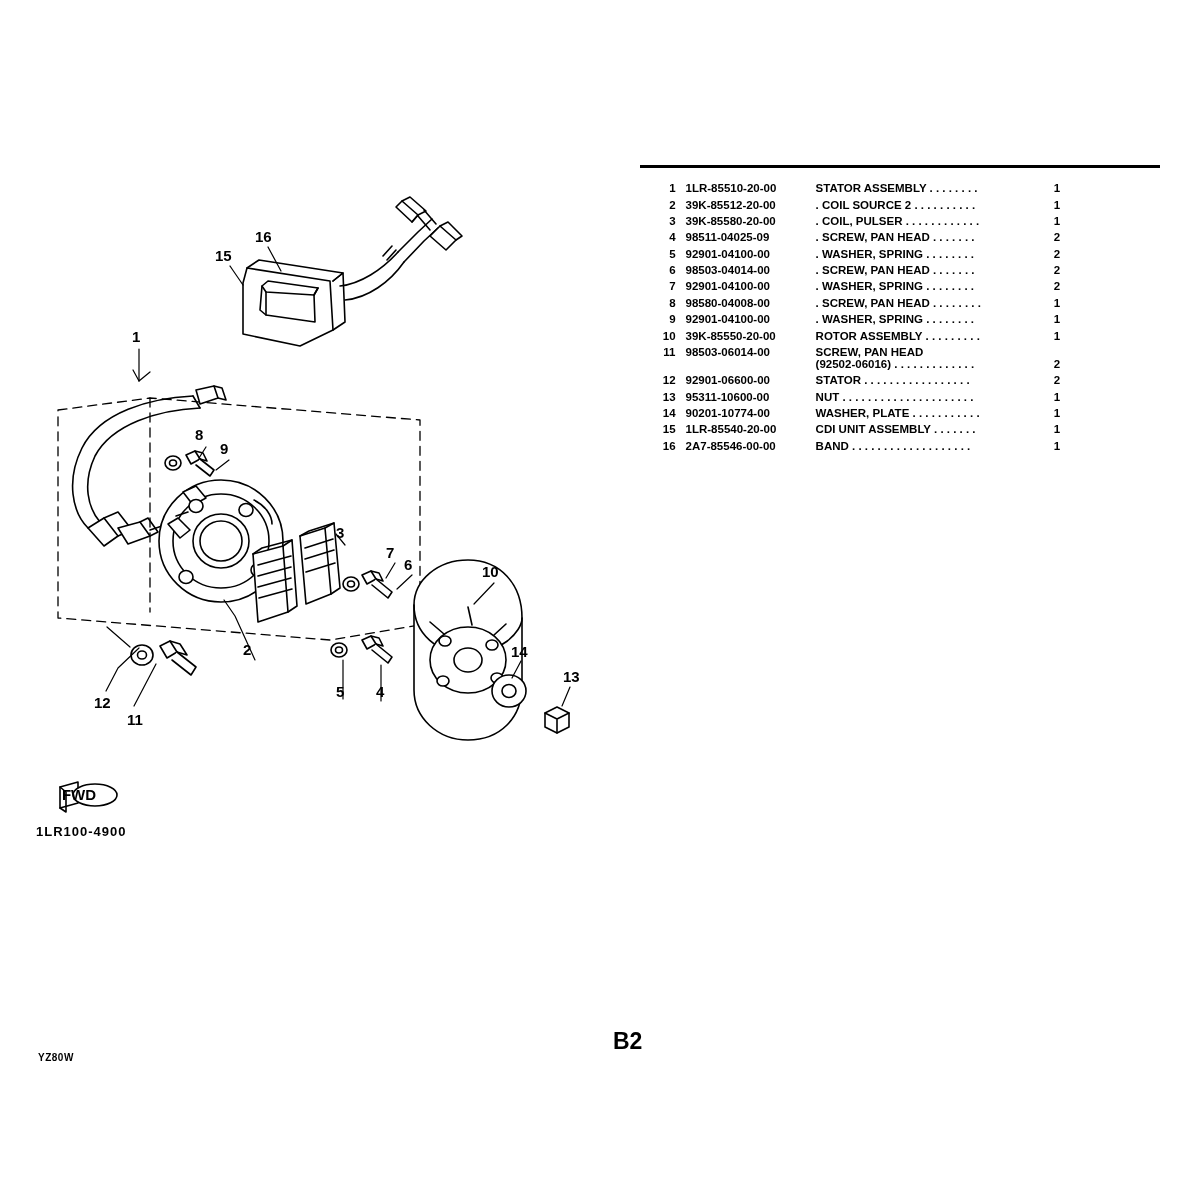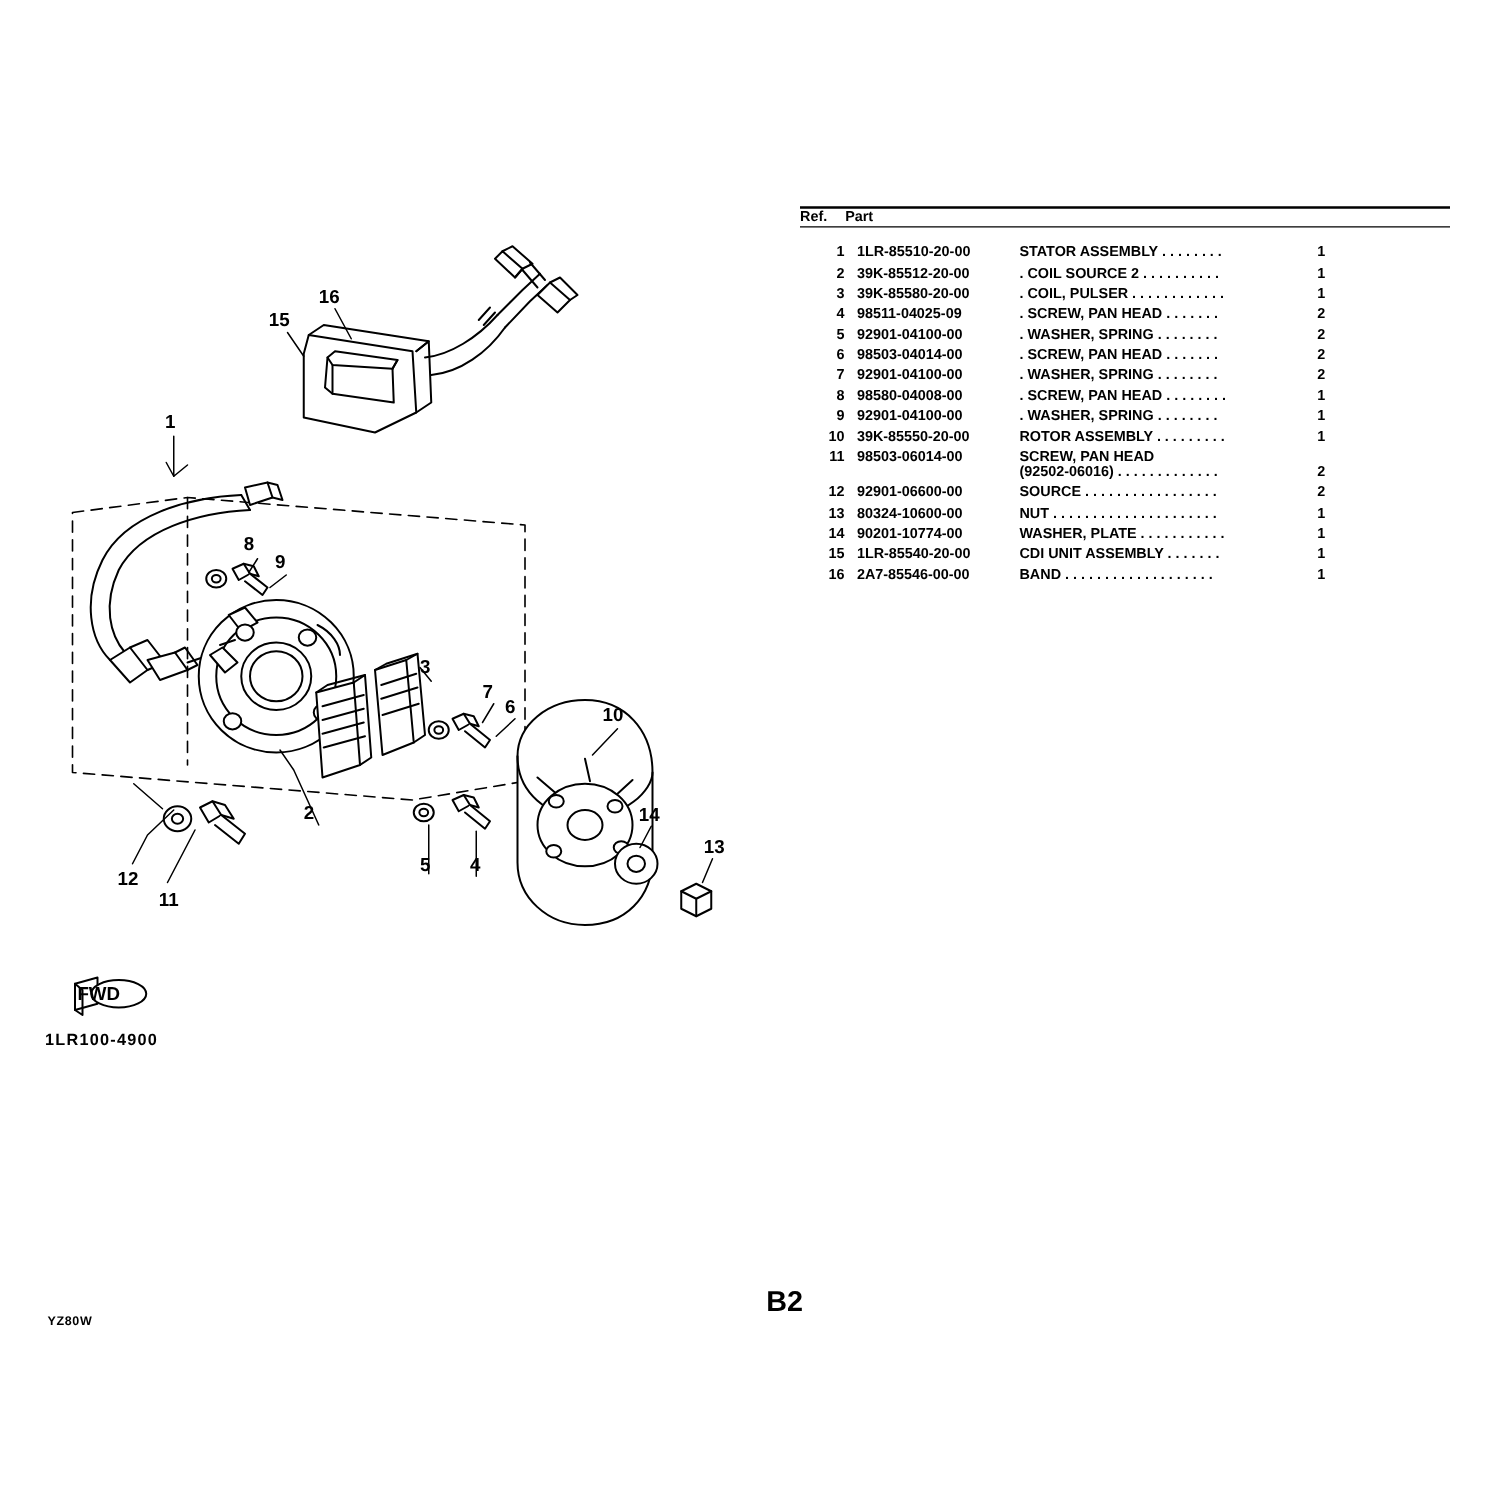--- a/index.html
+++ b/index.html
@@ -291,27 +291,20 @@
     </g>
   </svg>
 
   <div class="fig-code">1LR100-4900</div>
 
   <div class="parts-panel">
     <div class="rule-thick"></div>
 
     <table class="parts">
       <thead>
-        <tr>
-          <th class="col-ref">Ref.</th>
-          <th class="col-num">Part</th>
-          <th class="col-desc"></th>
-          <th class="col-qty"></th>
-          <th class="col-rem"></th>
-        </tr>
       </thead>
     </table>
     <div class="rule-thin"></div>
 
     <table class="parts" style="margin-top:12px;">
       <tbody>
         <tr>
           <td class="col-ref">1</td>
           <td class="col-num">1LR-85510-20-00</td>
           <td class="col-desc">STATOR ASSEMBLY  . . . . . . . .</td>
@@ -387,27 +380,27 @@
           <td class="col-desc">
             <span class="sub2">SCREW, PAN HEAD</span><br>
             <span class="sub2">(92502-06016)   . . . . . . . . . . . . .</span>
           </td>
           <td class="col-qty" style="vertical-align:bottom;"><span>2</span></td>
           <td class="col-rem"></td>
         </tr>
         <tr>
           <td class="col-ref">12</td>
           <td class="col-num">92901-06600-00</td>
-          <td class="col-desc">SOURCE  . . . . . . . . . . . . . . . . .</td>
+          <td class="col-desc">STATOR  . . . . . . . . . . . . . . . . .</td>
           <td class="col-qty">2</td>
           <td class="col-rem"></td>
         </tr>
         <tr>
           <td class="col-ref">13</td>
-          <td class="col-num">80324-10600-00</td>
+          <td class="col-num">95311-10600-00</td>
           <td class="col-desc">NUT . . . . . . . . . . . . . . . . . . . . .</td>
           <td class="col-qty">1</td>
           <td class="col-rem"></td>
         </tr>
         <tr>
           <td class="col-ref">14</td>
           <td class="col-num">90201-10774-00</td>
           <td class="col-desc">WASHER, PLATE . . . . . . . . . . .</td>
           <td class="col-qty">1</td>
           <td class="col-rem"></td>

